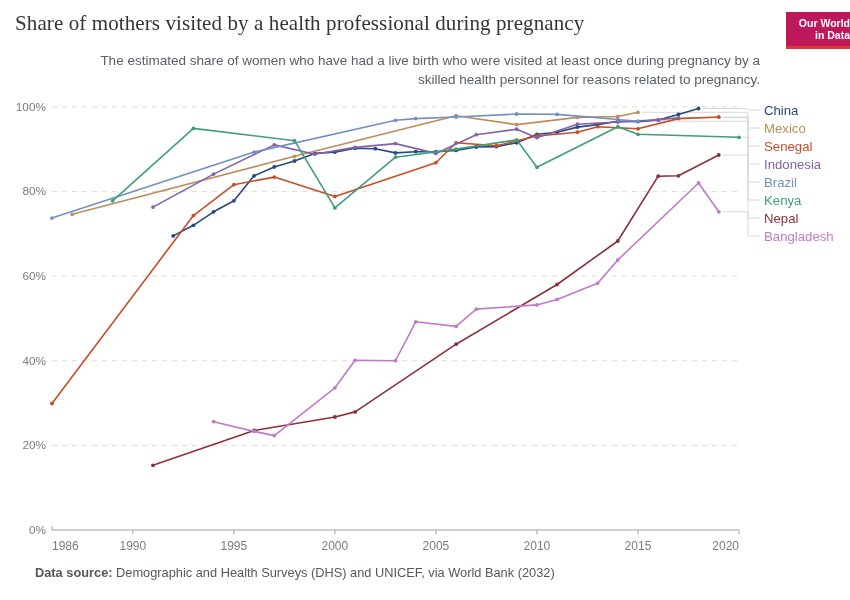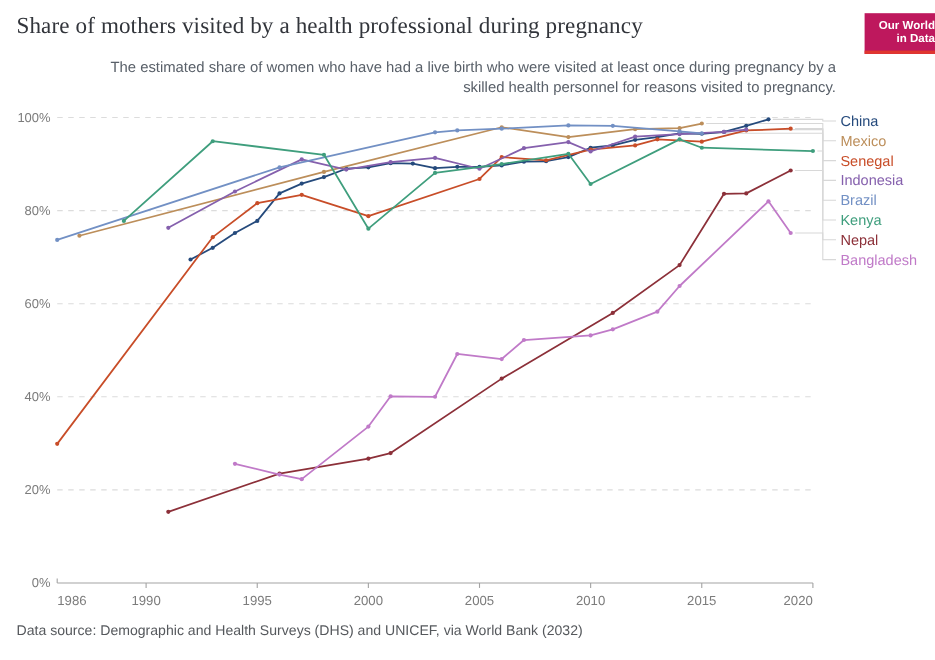--- a/index.html
+++ b/index.html
@@ -12,32 +12,32 @@
   .subtitle{position:absolute;left:15px;top:51px;width:745px;
             font-size:13.5px;line-height:19px;color:#596069;text-align:right;}
   .logo{position:absolute;right:0;top:12px;width:64px;height:34px;
         border-bottom:3.5px solid #e0362f;display:flex;flex-direction:column;
         align-items:center;justify-content:center;text-align:center;}
   .logo div{color:#fff;font-weight:700;font-size:10.5px;line-height:12.5px;}
   #chart-svg{position:absolute;left:0;top:0;}
   .footer{position:absolute;left:15px;right:15px;top:565px;
           display:flex;justify-content:space-between;
           font-size:12.8px;color:#55585c;}
-  .footer b{font-weight:400;}
+  .footer b{font-weight:700;margin-left:20px;}
 </style>
 </head>
 <body>
 
 <div class="page">
 
   <div class="title">Share of mothers visited by a health professional during pregnancy</div>
 
   <div class="subtitle">
     <div>The estimated share of women who have had a live birth who were visited at least once during pregnancy by a</div>
-    <div>skilled health personnel for reasons visited to pregnancy.</div>
+    <div>skilled health personnel for reasons related to pregnancy.</div>
   </div>
 
   <div class="logo" id="logo-box" style="background: #be185d; border-bottom-color: rgb(224, 54, 47); align-items: flex-end;">
     <div>Our World</div>
     <div>in Data</div>
   </div>
 
   <svg id="chart-svg" width="850" height="600" viewBox="0 0 850 600">
       <line x1="52" y1="530" x2="739" y2="530" stroke="#a3a3a3" stroke-width="1"></line>
       <text x="46" y="534" text-anchor="end" font-size="11.8" fill="#7c7c7c">0%</text>

